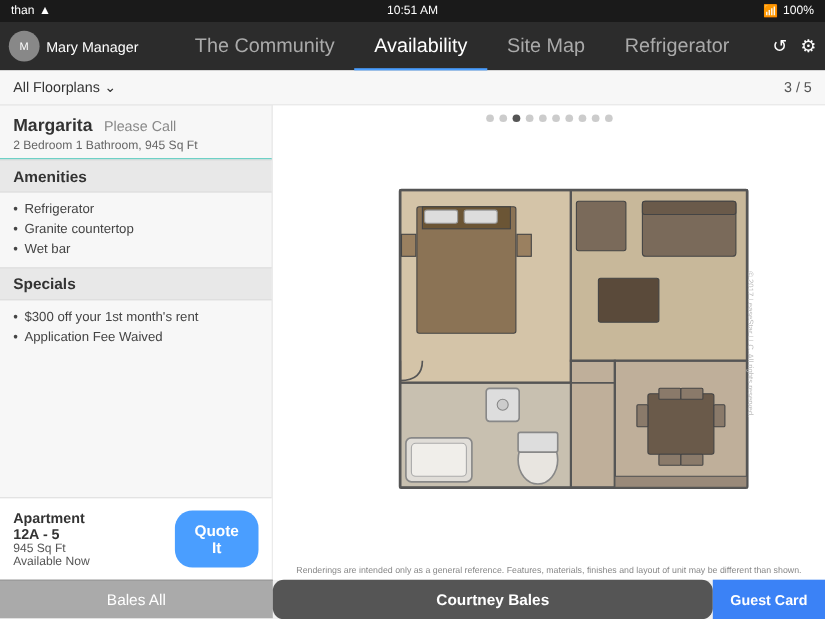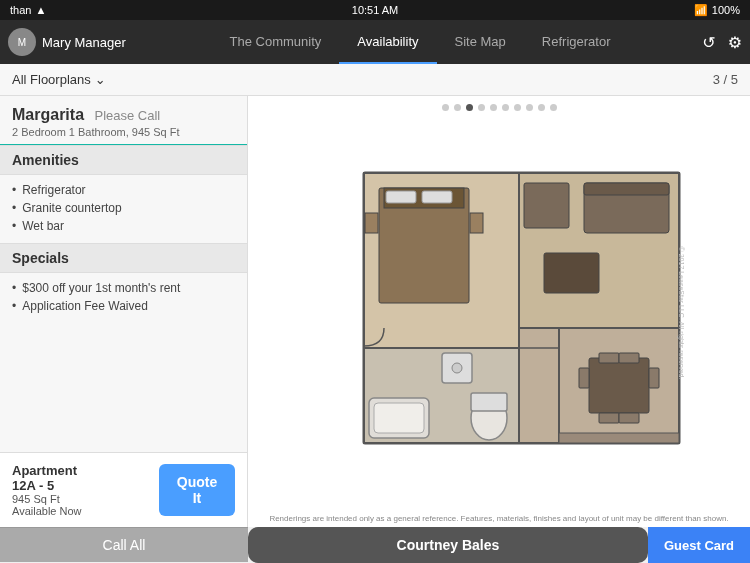--- a/index.html
+++ b/index.html
@@ -37,21 +37,21 @@
       flex-shrink: 0;
     }
     .nav-username {
       color: white; font-size: 13px; margin-right: 12px; flex-shrink: 0;
     }
     .nav-tabs {
       display: flex; flex: 1; justify-content: center; gap: 0;
     }
     .nav-tab {
       color: #aaa;
-      font-size: 13px;
+      font-size: 18px;
       padding: 0 18px;
       height: 44px;
       display: flex; align-items: center;
       cursor: pointer;
       border-bottom: 2px solid transparent;
     }
     .nav-tab.active {
       color: white;
       border-bottom: 2px solid #4a9eff;
     }
@@ -128,21 +128,21 @@
       margin-top: 4px;
     }
     .apt-info { flex: 1; }
     .apt-name { font-size: 13px; font-weight: 700; color: #333; }
     .apt-sqft { font-size: 11px; color: #555; }
     .apt-avail { font-size: 11px; color: #555; }
     .quote-btn {
       background: #4a9eff;
       color: white;
       border: none;
-      border-radius: 6px;
+      border-radius: 16px;
       padding: 10px 14px;
       font-size: 14px;
       font-weight: 600;
       cursor: pointer;
       width: 76px;
     }
 
     
     .show-all-bar {
       background: #aaa;
@@ -404,19 +404,19 @@
         <rect x="255" y="275" width="120" height="10" fill="#9a8a7a" stroke="#555" stroke-width="1"></rect>
       </svg>
       <div class="watermark">© 2017 LeaseStar LLC. All rights reserved.</div>
     </div>
     <div class="disclaimer">Renderings are intended only as a general reference. Features, materials, finishes and layout of unit may be different than shown.</div>
   </div>
 </div>
 
 <div class="bottom-section">
   <div class="bottom-left">
-    <div class="show-all-bar">Call All</div>
+    <div class="show-all-bar">Bales All</div>
   </div>
   <div class="bottom-right">
     <div class="bottom-name">Courtney Bales</div>
     <button class="guest-card-btn">Guest Card</button>
   </div>
 </div>
 
 </body></html>

